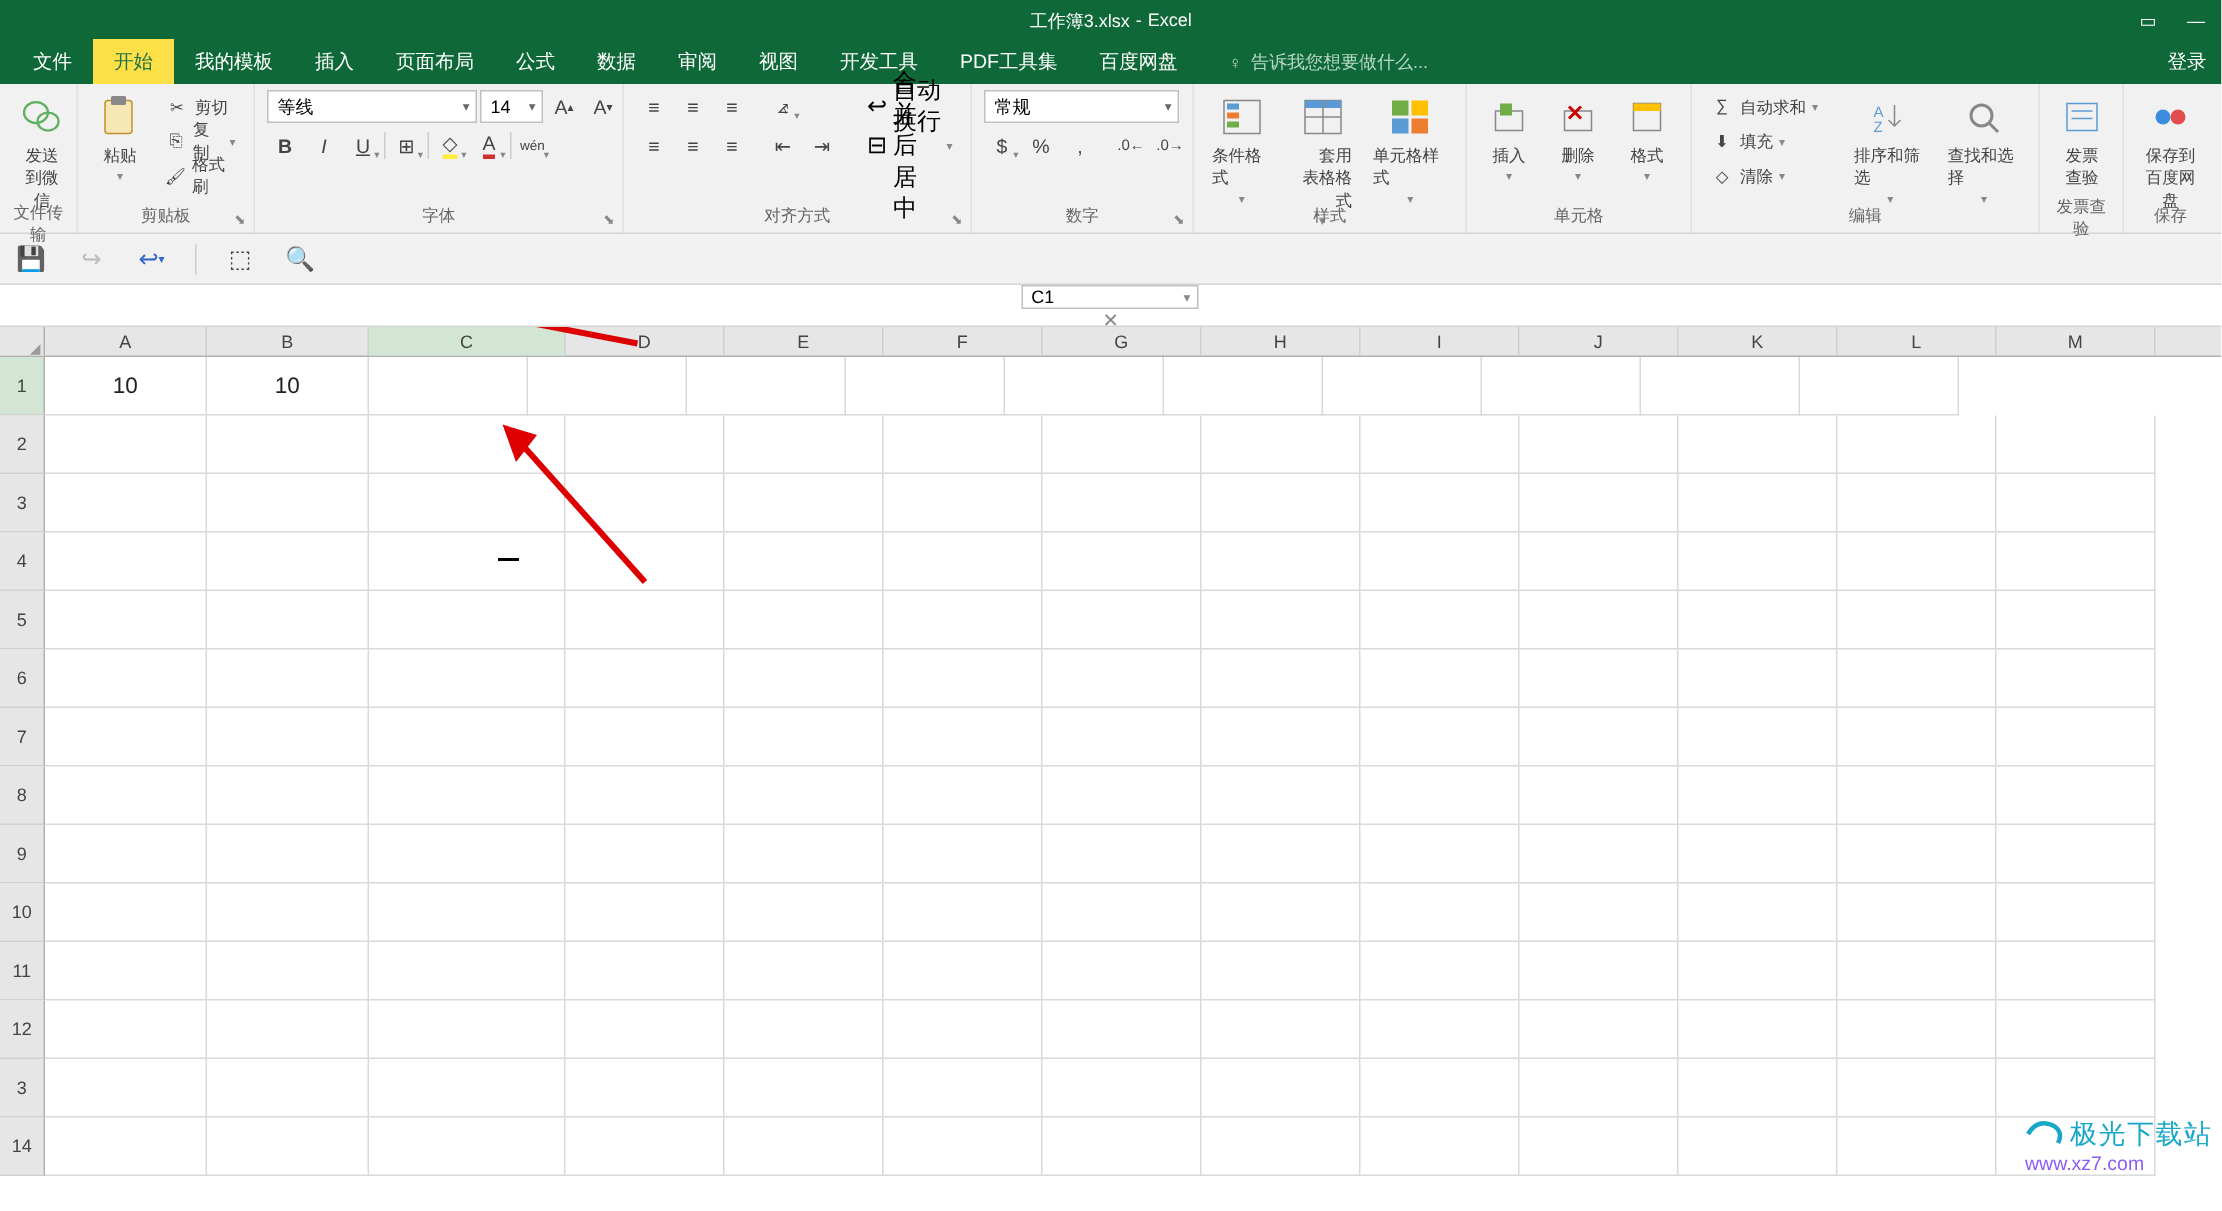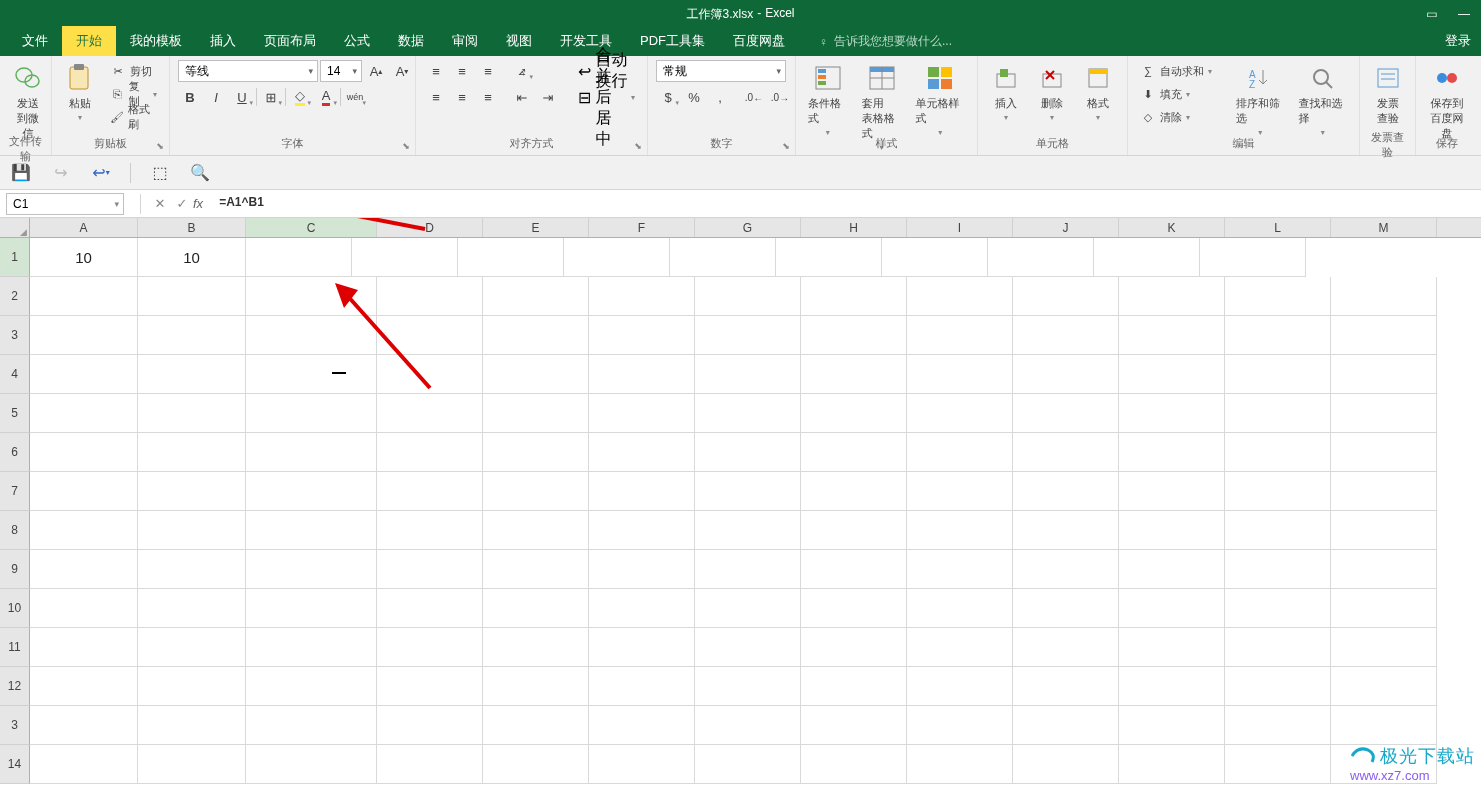--- a/index.html
+++ b/index.html
@@ -33,21 +33,21 @@
 .dialog-launcher { position: absolute; right: 2px; bottom: 2px; width: 14px; height: 14px; font-size: 9px; color: #888; cursor: pointer; display:flex;align-items:center;justify-content:center; }
 .toolbar-row { display: flex; gap: 2px; align-items: center; }
 .tb-btn { width: 24px; height: 22px; display: flex; align-items: center; justify-content: center; cursor: pointer; font-size: 13px; color: #444; position:relative; }
 .tb-btn.dd::after { content:"▾"; font-size:7px; position:absolute; right:1px; bottom:1px; color:#888; }
 
 
 .qat { height: 34px; background: #f1f1f1; border-bottom: 1px solid #d4d4d4; display: flex; align-items: center; padding: 0 10px; gap: 18px; }
 .qat-btn { width: 22px; height: 22px; display: flex; align-items: center; justify-content: center; cursor: pointer; color: #444; }
 
 
-.formula-bar { height: 28px; border-bottom: 1px solid #d4d4d4; display: flex; align-items: center; background:#fff; }
+.formula-bar { height: 28px; border-bottom: 1px solid #d4d4d4; display: flex; align-items: center; background:#fff;flex-direction:column; }
 .name-box { width: 118px; height: 22px; border: 1px solid #c0c0c0; margin: 0 8px 0 6px; display: flex; align-items: center; padding: 0 6px; font-size: 12px; position: relative; background:#fff; }
 .name-box::after { content: "▾"; position: absolute; right: 4px; font-size: 9px; color: #888; }
 .fx-divider { width: 1px; height: 20px; background: #d4d4d4; margin: 0 8px; }
 .fx-btn { width: 22px; height: 22px; display:flex; align-items:center; justify-content:center; cursor:pointer; color:#888; font-size:13px; }
 .fx-label { font-style: italic; font-size: 13px; color: #666; margin-right: 12px; }
 .formula-input { flex: 1; font-size: 12px; color: #333; padding: 2px 4px; height: 22px; font-weight: bold; }
 
 
 .grid-area { position: relative; height: 588px; overflow: hidden; background:#fff; }
 .col-headers { display: flex; height: 20px; background: #e6e6e6; border-bottom: 1px solid #b0b0b0; }
@@ -282,21 +282,21 @@
       </div>
       <div class="big-btn">
         <div class="icon-slot">
             <svg width="28" height="26">
               <rect x="2" y="2" width="24" height="22" fill="none" stroke="#888"></rect>
               <rect x="2" y="2" width="24" height="5" fill="#5b9bd5"></rect>
               <line x1="2" y1="13" x2="26" y2="13" stroke="#888"></line>
               <line x1="14" y1="2" x2="14" y2="24" stroke="#888"></line>
             </svg>
           </div>
-        <span style="white-space:pre-line;text-align:left">套用
+        <span style="white-space:pre-line;text-align:right">套用
 表格格式</span>
           <span style="font-size:8px;color:#888">▾</span>
       </div>
       <div class="big-btn">
         <div class="icon-slot">
             <svg width="28" height="26">
               <rect x="2" y="2" width="11" height="10" fill="#70ad47"></rect>
               <rect x="15" y="2" width="11" height="10" fill="#ffc000"></rect>
               <rect x="2" y="14" width="11" height="10" fill="#5b9bd5"></rect>
               <rect x="15" y="14" width="11" height="10" fill="#ed7d31"></rect>

